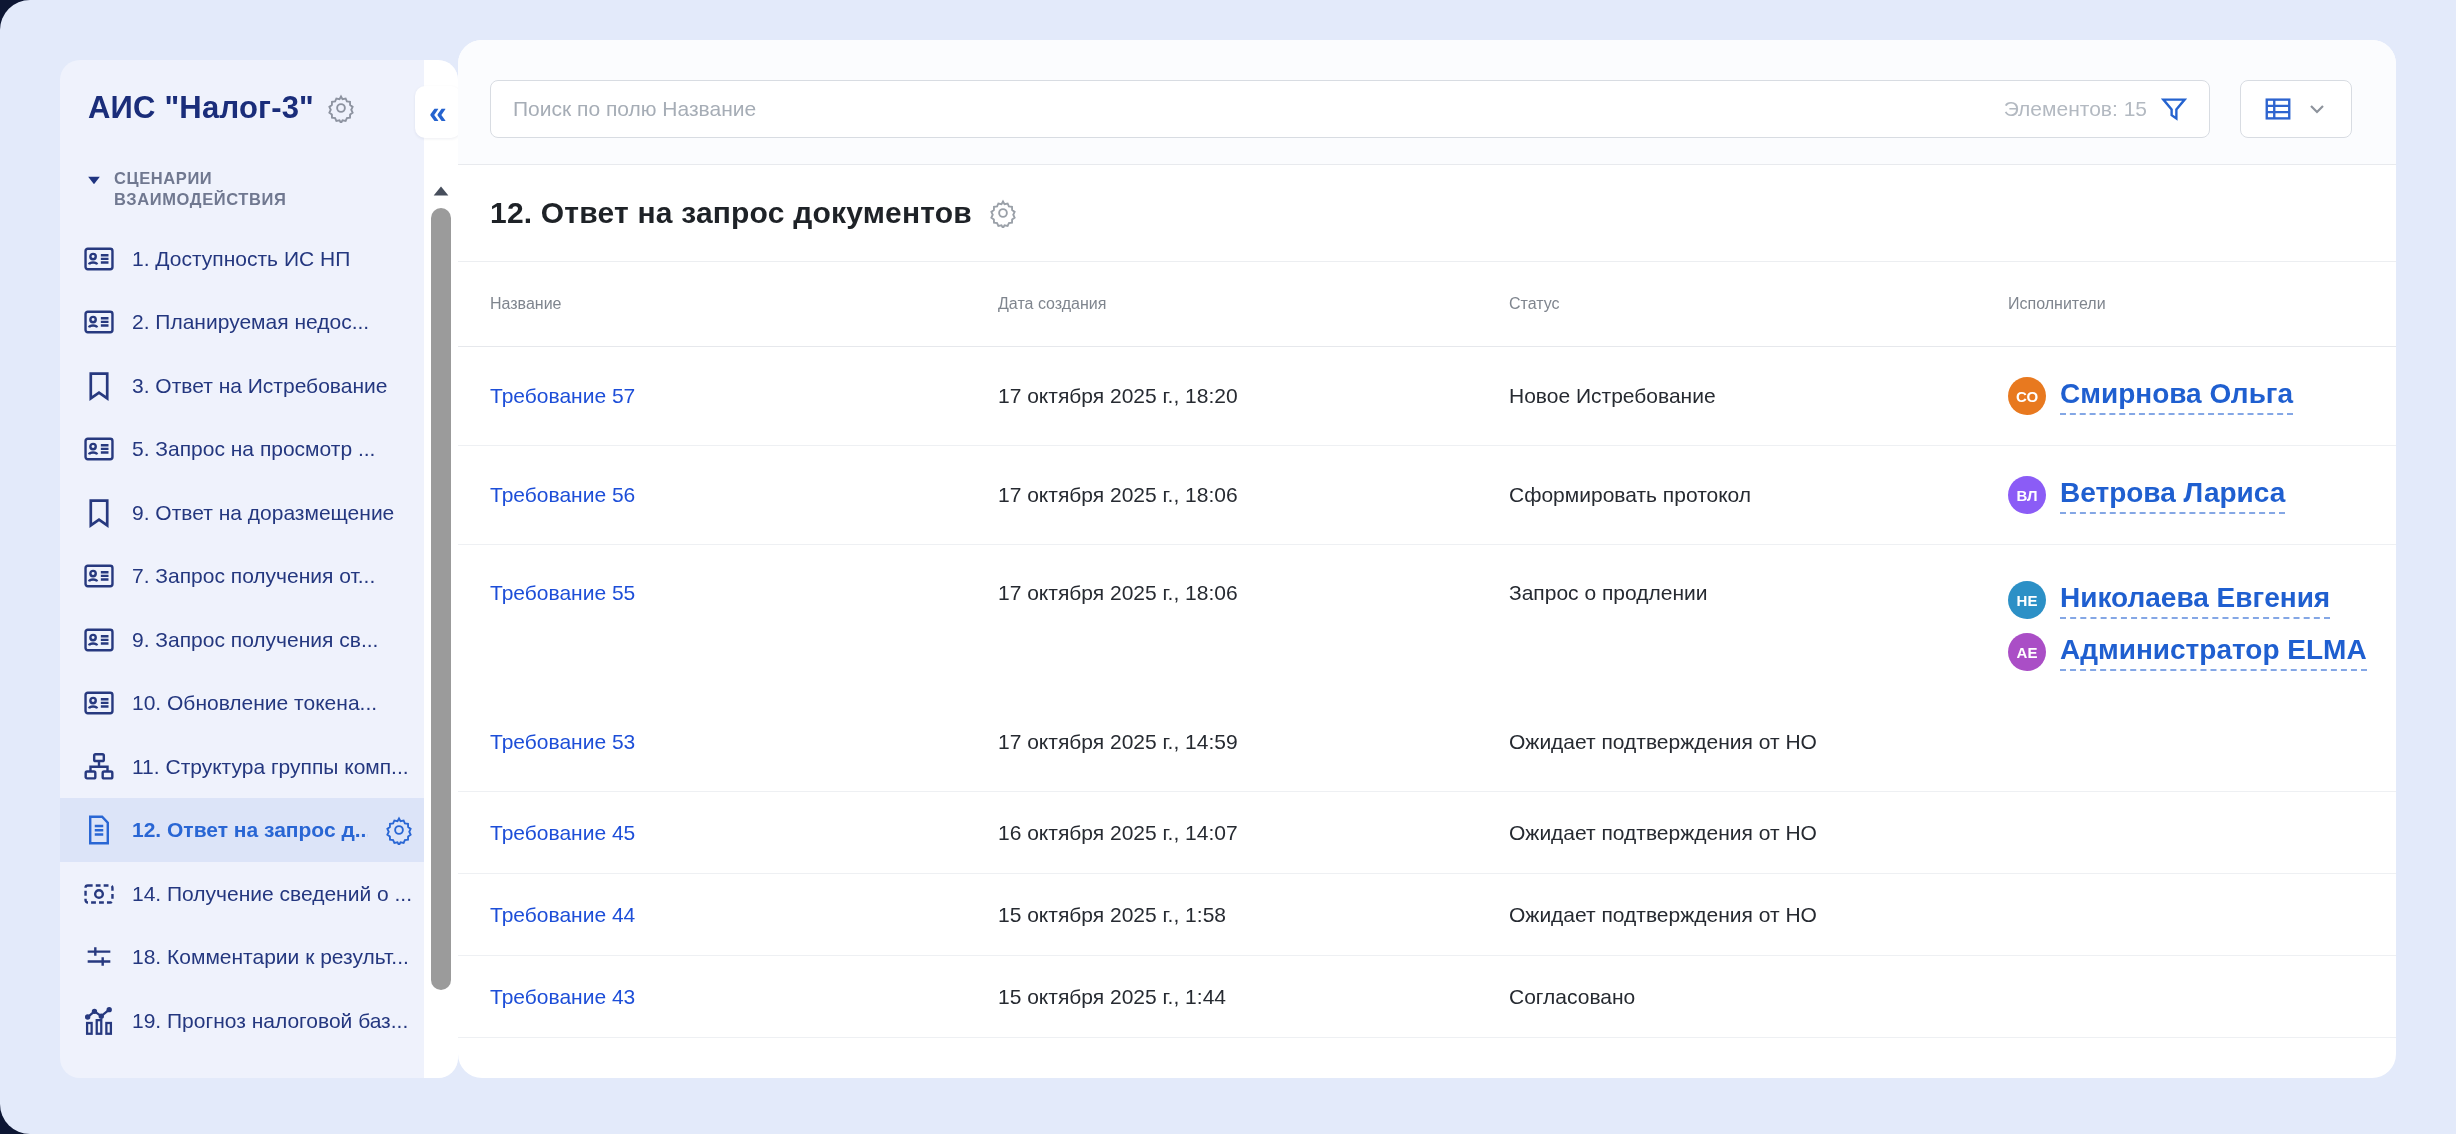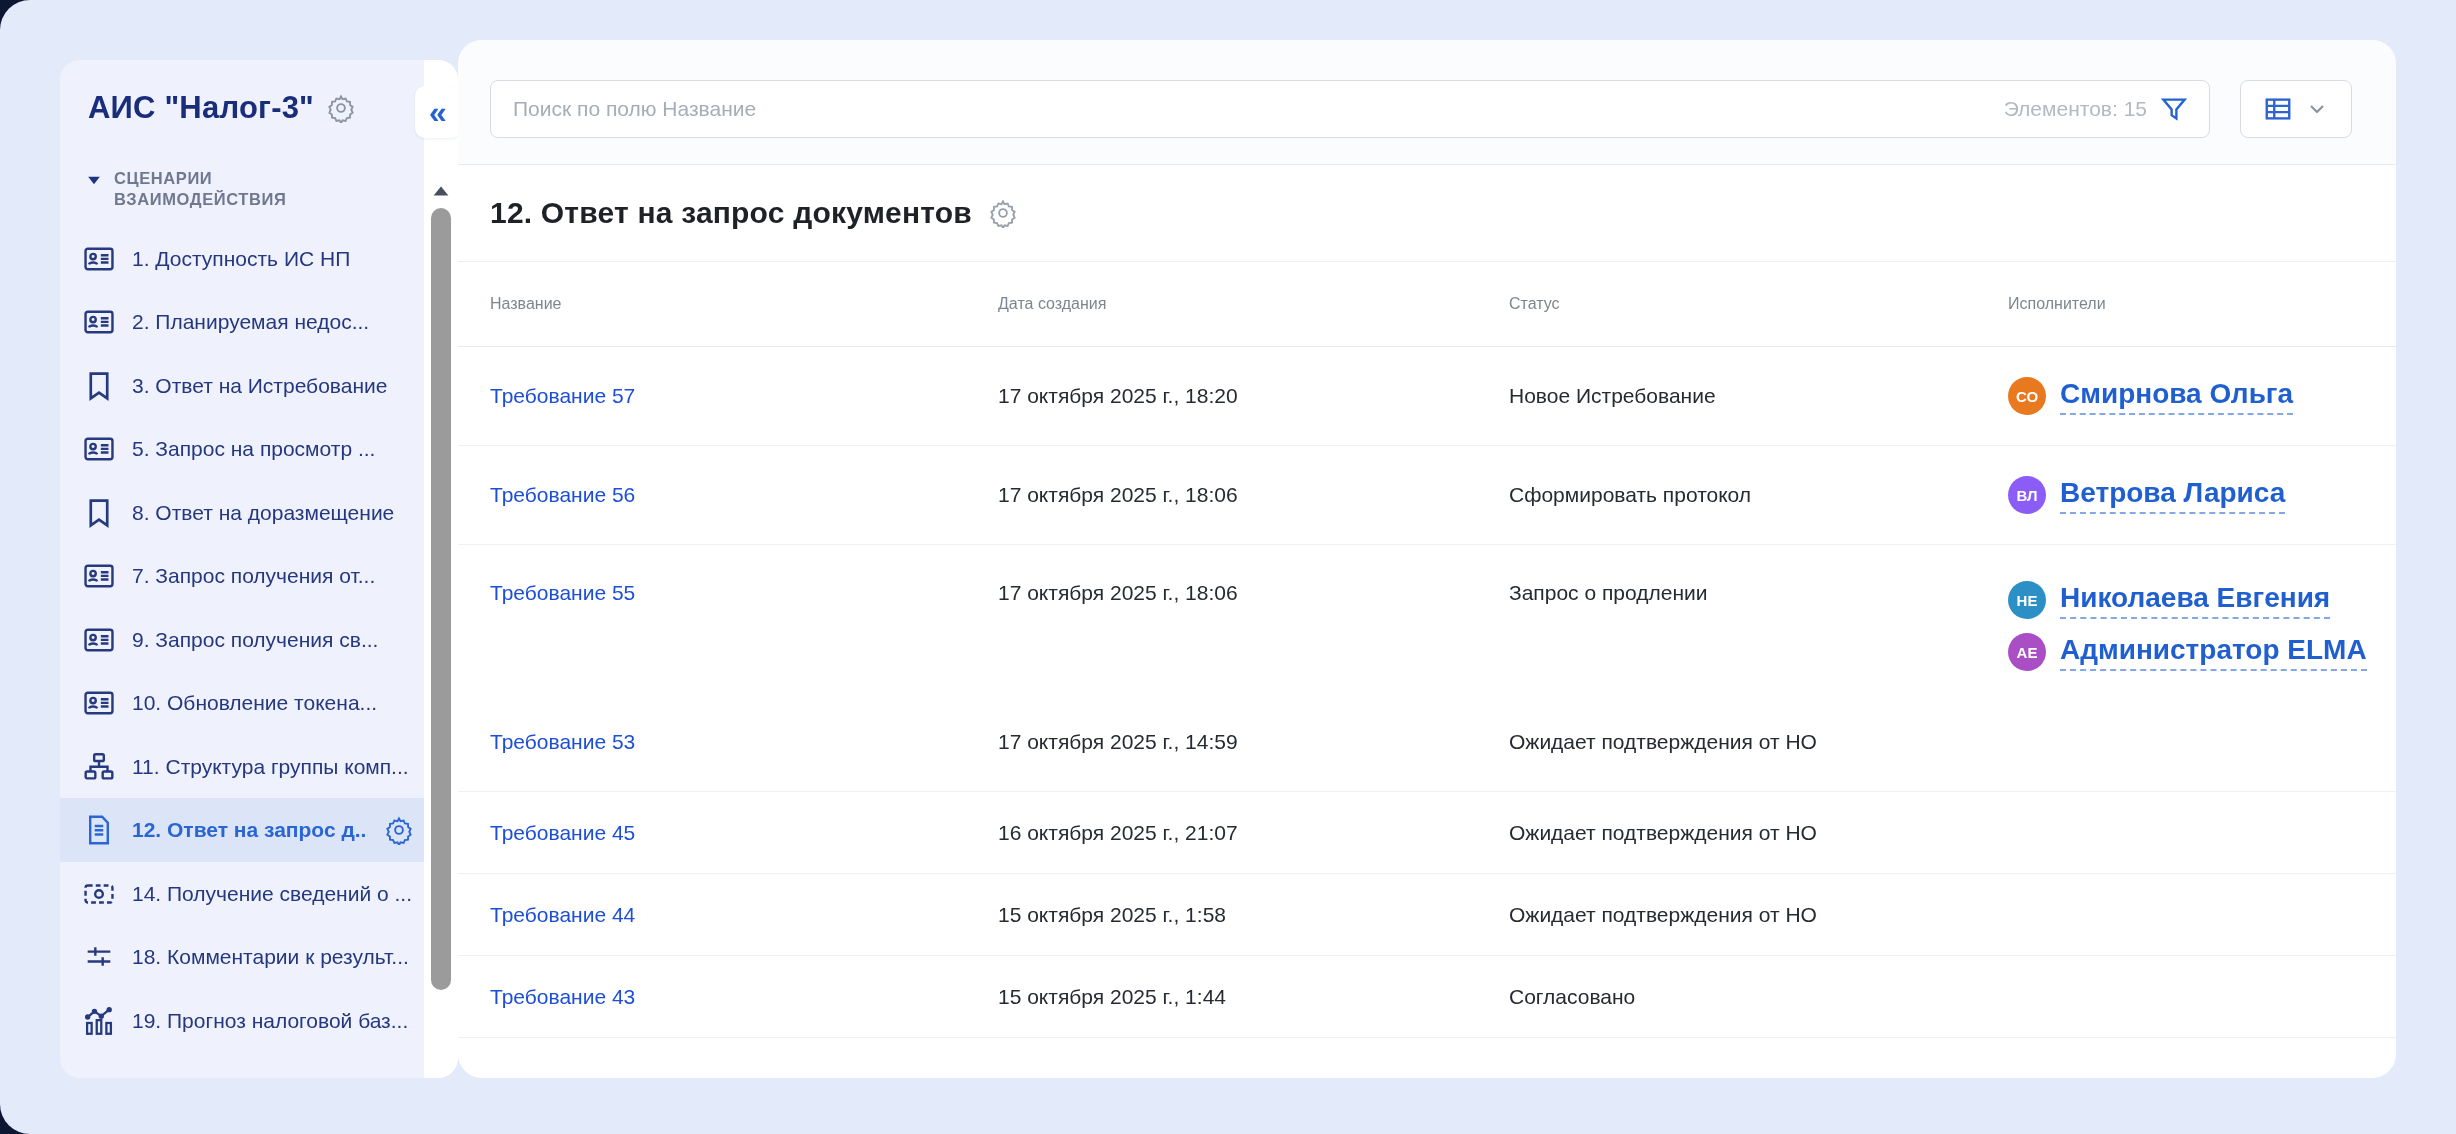--- a/index.html
+++ b/index.html
@@ -152,21 +152,21 @@
           </span>
     <span class="lbl">5. Запрос на просмотр ...</span>
   </div>
 
   <div class="item">
     <span class="i">
             <svg viewBox="0 0 24 24" fill="none" stroke="currentColor" stroke-width="1.9">
               <path d="M6.2 3.2h11.6v17.6l-5.8-4.1-5.8 4.1z"></path>
             </svg>
           </span>
-    <span class="lbl">8. Ответ на доразмещение</span>
+    <span class="lbl">9. Ответ на доразмещение</span>
   </div>
 
   <div class="item">
     <span class="i">
             <svg viewBox="0 0 24 24" fill="none" stroke="currentColor" stroke-width="1.7">
               <rect x="2.5" y="4.8" width="19" height="14.4" rx="1.6"></rect>
               <circle cx="7.8" cy="10.3" r="1.9"></circle>
               <path d="M4.9 15.8c.7-1.7 5.1-1.7 5.8 0"></path>
               <path d="M13.3 9.3h5.4M13.3 11.9h5.4M13.3 14.5h5.4"></path>
             </svg>
@@ -349,21 +349,21 @@
 
   <div class="grid-cols trow">
     <span class="cell"><a class="name-link">Требование 53</a></span>
     <span class="cell c-date">17 октября 2025 г., 14:59</span>
     <span class="cell c-status">Ожидает подтверждения от НО</span>
     <span class="cell assignees"></span>
   </div>
 
   <div class="grid-cols trow">
     <span class="cell"><a class="name-link">Требование 45</a></span>
-    <span class="cell c-date">16 октября 2025 г., 21:07</span>
+    <span class="cell c-date">16 октября 2025 г., 14:07</span>
     <span class="cell c-status">Ожидает подтверждения от НО</span>
     <span class="cell assignees"></span>
   </div>
 
   <div class="grid-cols trow">
     <span class="cell"><a class="name-link">Требование 44</a></span>
     <span class="cell c-date">15 октября 2025 г., 1:58</span>
     <span class="cell c-status">Ожидает подтверждения от НО</span>
     <span class="cell assignees"></span>
   </div>

